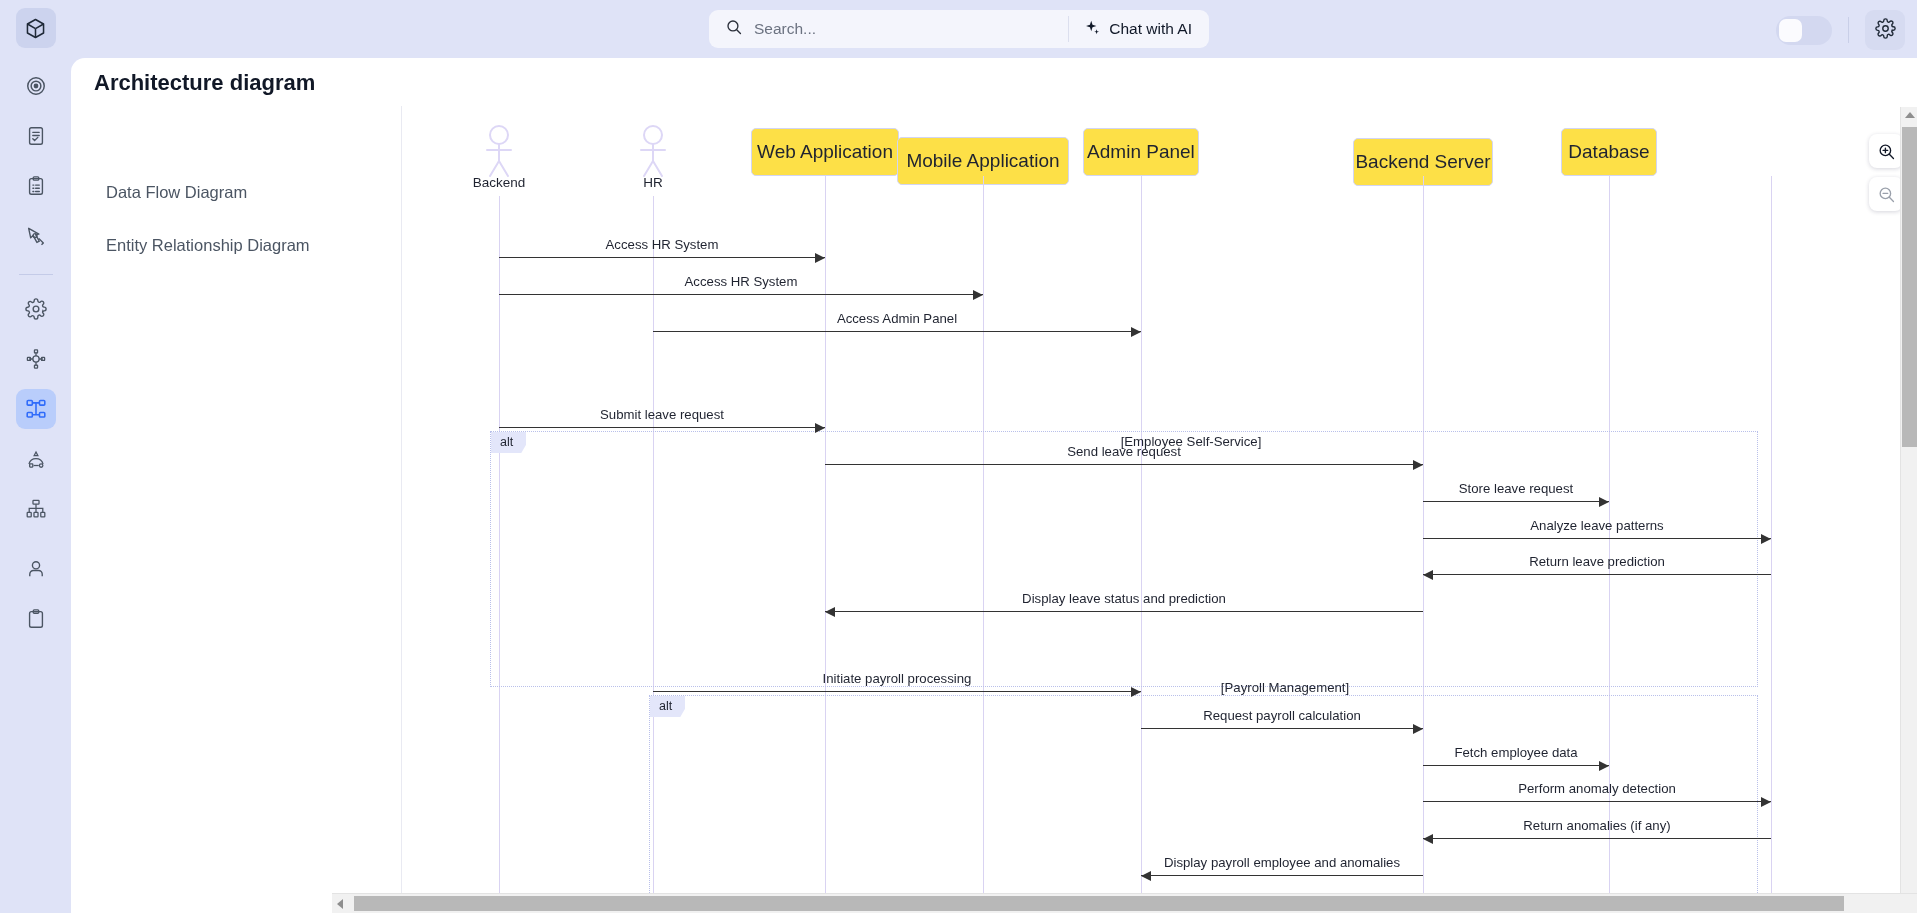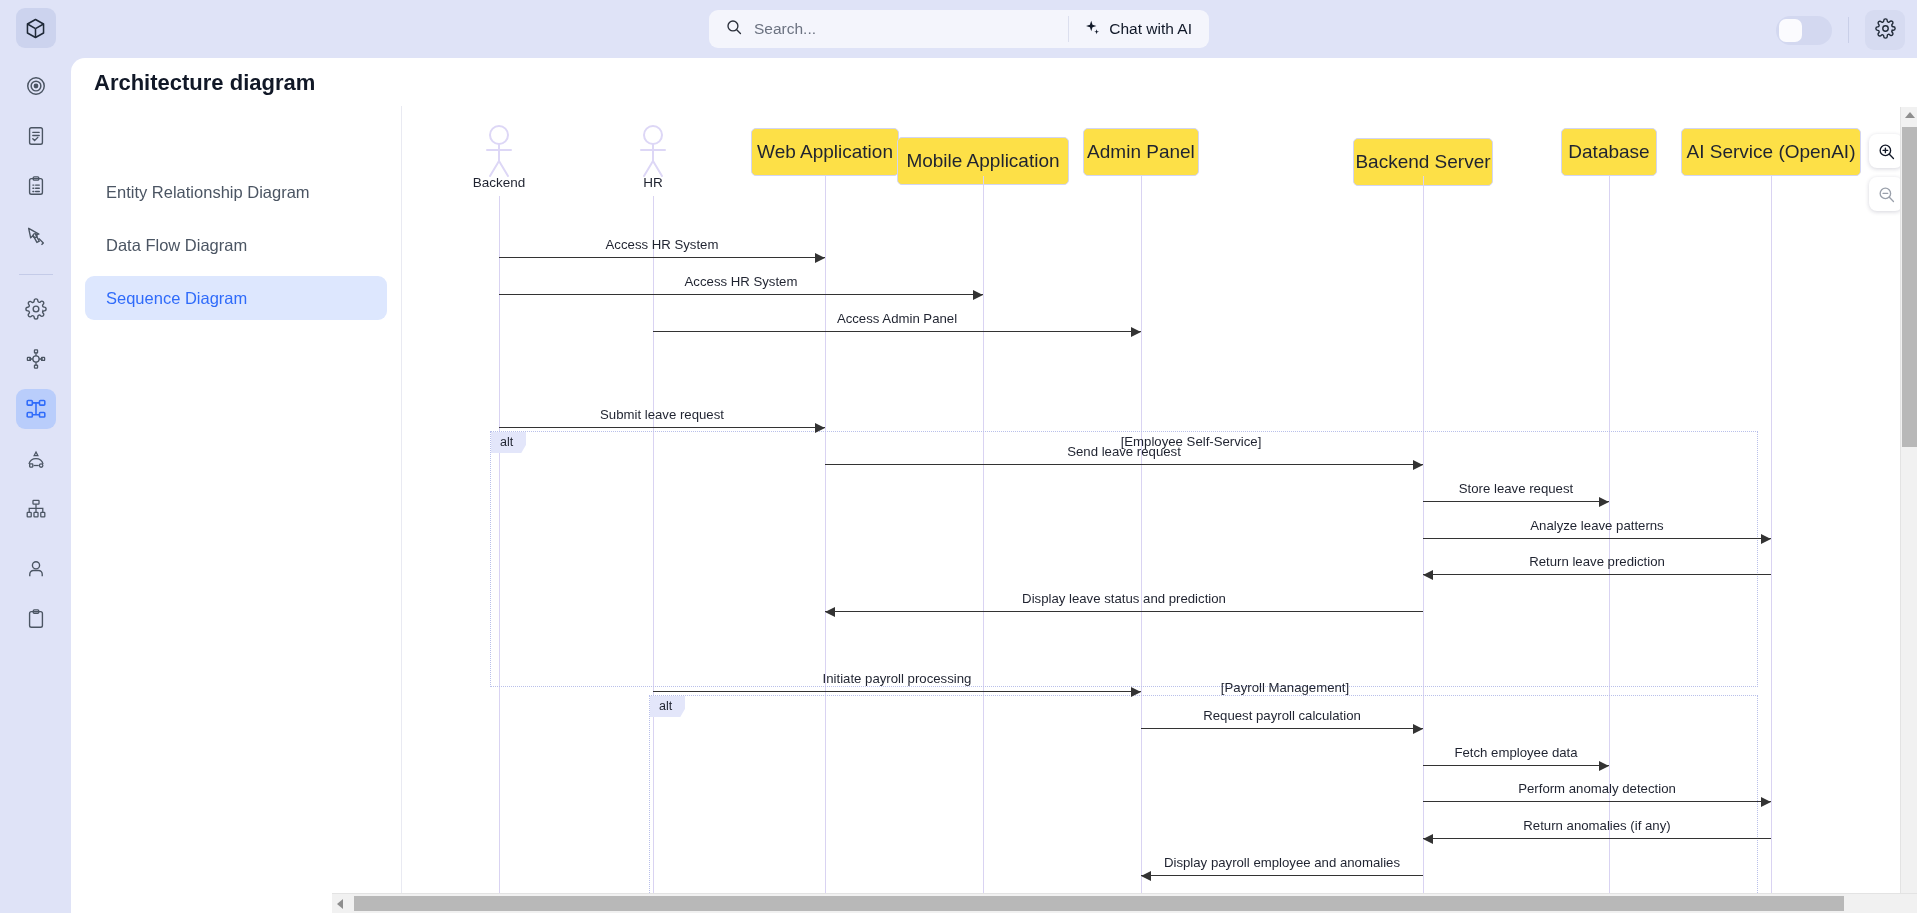--- a/index.html
+++ b/index.html
@@ -325,27 +325,24 @@
         </span>
       </div>
     </div>
   </div>
 
   <div class="card">
     <div class="page-title">Architecture diagram</div>
 
     <div class="menu">
       <div class="menu-item">
+        <span>Data Flow Diagram</span>
+      </div>
+      <div class="menu-item">
         <span>Entity Relationship Diagram</span>
-      </div>
-      <div class="menu-item">
-        <span>Data Flow Diagram</span>
-      </div>
-      <div class="menu-item active">
-        <span>Sequence Diagram</span>
       </div>
     </div>
 
     <div class="canvas">
       <div class="diagram" id="diagram">
           <svg width="44" height="58" style="position: absolute; left: 74px; top: 17px;">
             <g fill="none" stroke="#ddd7f6" stroke-width="2" stroke-linecap="round">
               <circle cx="22" cy="11" r="9"></circle>
               <path d="M22 20v17"></path>
               <path d="M10 26h24"></path>
@@ -367,21 +364,20 @@
           <div class="part-box" style="left: 348.25px; top: 21px; width: 147.5px;">Web Application</div>
           <div class="lifeline" style="left: 422px; top: 69px; height: 724px;"></div>
           <div class="part-box" style="left: 494.1px; top: 21px; width: 171.8px; margin-top: 9px;">Mobile Application</div>
           <div class="lifeline" style="left: 580px; top: 69px; height: 724px;"></div>
           <div class="part-box" style="left: 680.45px; top: 21px; width: 115.1px;">Admin Panel</div>
           <div class="lifeline" style="left: 738px; top: 69px; height: 724px;"></div>
           <div class="part-box" style="left: 950.3px; top: 31px; width: 139.4px;">Backend Server</div>
           <div class="lifeline" style="left: 1020px; top: 69px; height: 724px;"></div>
           <div class="part-box" style="left: 1158px; top: 21px; width: 96px;">Database</div>
           <div class="lifeline" style="left: 1206px; top: 69px; height: 724px;"></div>
-          <div class="part-box" style="left: 1278.05px; top: 21px; width: 179.9px;">AI Service (OpenAI)</div>
           <div class="lifeline" style="left: 1368px; top: 69px; height: 724px;"></div>
           <div class="frag" style="left: 87px; top: 324px; width: 1268px; height: 256px;"></div>
           <div class="frag-tab" style="left: 88px; top: 325px;">alt</div>
           <div class="frag-cond" style="left: 760px; top: 327px; margin-left: 28px;">[Employee Self-Service]</div>
           <div class="frag" style="left: 246px; top: 588px; width: 1109px; height: 310px;"></div>
           <div class="frag-tab" style="left: 247px; top: 589px;">alt</div>
           <div class="frag-cond" style="left: 838px; top: 573px; margin-left: 44px;">[Payroll Management]</div>
           <div class="msg-line" style="left: 96px; width: 326px; top: 150px;"></div>
           <div class="arrow-r" style="left: 412px; top: 145.5px;"></div>
           <div class="msg-label" style="left: 259px; top: 130px;">Access HR System</div>

